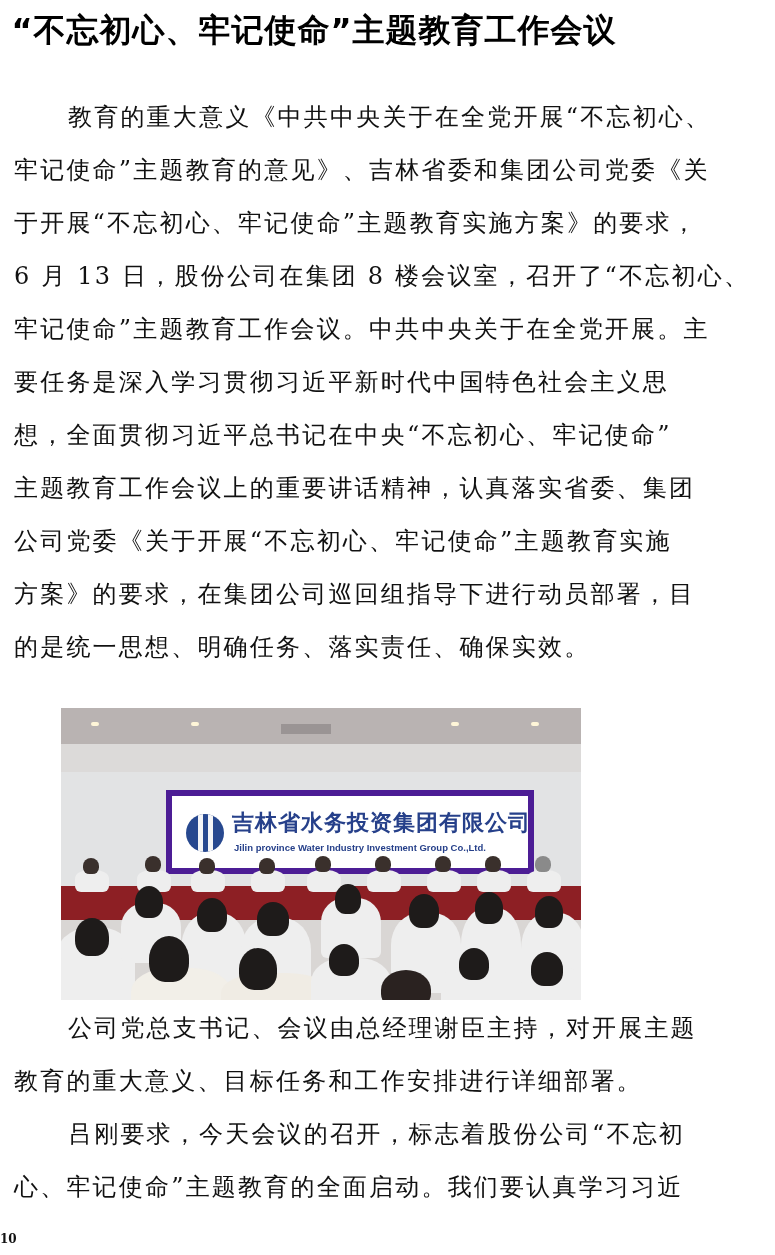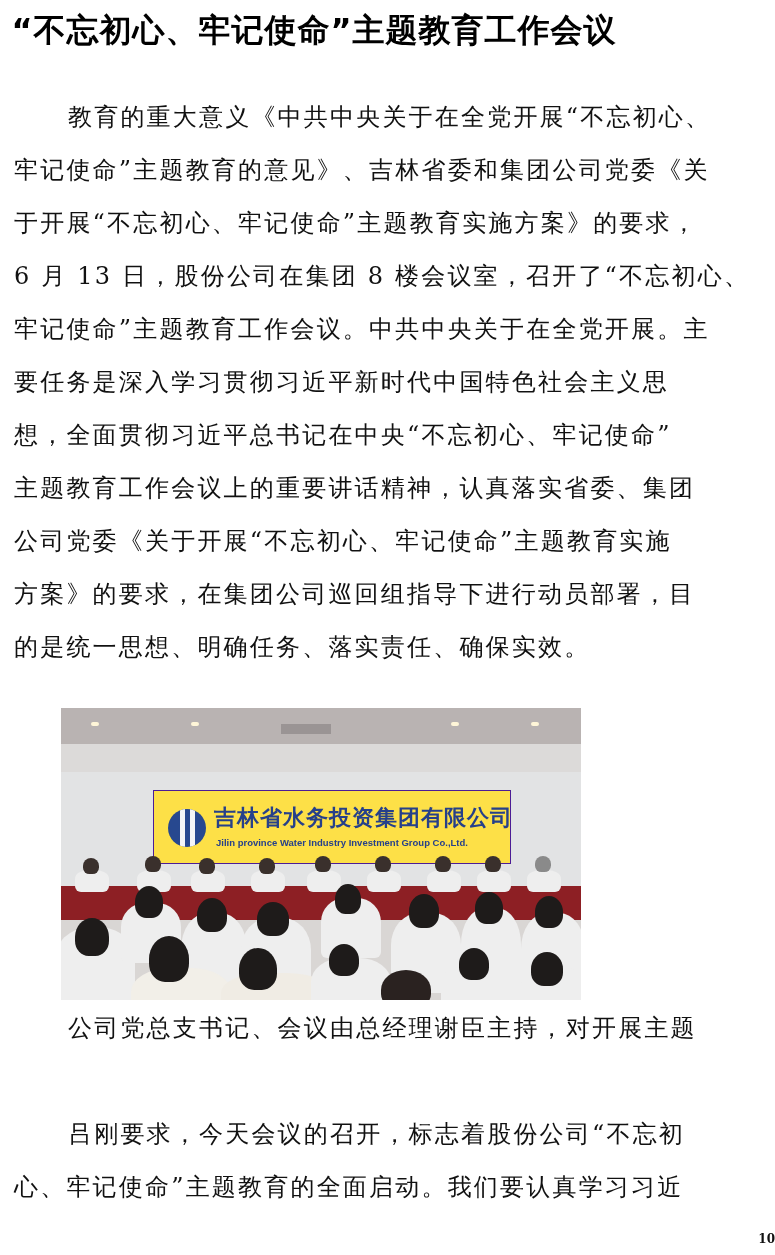--- a/index.html
+++ b/index.html
@@ -23,35 +23,35 @@
   .photo {
     position: absolute; left: 61px; top: 708px; width: 520px; height: 292px;
     overflow: hidden; background: #d9d6d4;
   }
   .ceiling { position: absolute; left: 0; top: 0; width: 100%; height: 36px; background: #b9b3b2; }
   .ceiling-beam { position: absolute; left: 0; top: 36px; width: 100%; height: 28px; background: #dcdad9; border-bottom: 1px solid #c7c3c2; }
   .ceiling-light { position: absolute; top: 14px; width: 8px; height: 4px; background: #fff6d8; border-radius: 2px; }
   .vent { position: absolute; left: 220px; top: 16px; width: 50px; height: 10px; background: #9a9494; }
   .wall { position: absolute; left: 0; top: 64px; width: 100%; height: 120px; background: #e2e3e4; }
   .banner {
-    position: absolute; left: 92px; top: 82px; width: 356px; height: 72px; background: #fde047;
-    border: 1px solid #4c1d95;
+    position: absolute; left: 105px; top: 82px; width: 356px; height: 72px; background: #ffffff;
+    border: 6px solid #4c1d95;
   }
   .logo { position: absolute; left: 14px; top: 18px; width: 38px; height: 38px; border-radius: 50%; background: #27488f; overflow: hidden; }
   .logo::before { content: ""; position: absolute; left: 12px; top: 0; width: 5px; height: 38px; background: #f4f5f7; }
   .logo::after { content: ""; position: absolute; left: 22px; top: 0; width: 5px; height: 38px; background: #f4f5f7; }
   .banner-cn { position: absolute; left: 60px; top: 12px; font-family: "DejaVu Sans", sans-serif; font-weight: bold; font-size: 22px; color: #26408a; letter-spacing: 1px; white-space: nowrap; }
   .banner-en { position: absolute; left: 62px; top: 46px; font-family: "Liberation Sans", sans-serif; font-weight: bold; font-size: 9.5px; color: #26408a; white-space: nowrap; }
   .dais { position: absolute; left: 0; top: 178px; width: 100%; height: 34px; background: #8d1f24; }
   .crowd { position: absolute; left: 0; top: 150px; width: 100%; height: 142px; }
   .person { position: absolute; border-radius: 50% 50% 40% 40%; background: #1e1b1a; }
   .shirt { position: absolute; background: #eeeeee; border-radius: 40% 40% 6px 6px; }
 
   .page-number {
-    position: absolute; left: 0; top: 1232px; width: 775px; text-align: right;
+    position: absolute; left: 0; top: 1232px; width: 775px; text-align: left;
     font-family: "DejaVu Serif", serif; font-size: 12px; font-weight: bold; color: #111;
   }
 </style>
 </head>
 <body>
 
 <div class="title">“不忘初心、牢记使命”主题教育工作会议</div>
 
 <div class="para" style="top:91px;">
   <span class="line indent">教育的重大意义《中共中央关于在全党开展“不忘初心、</span>
@@ -129,20 +129,21 @@
     <div class="person" style="left:398px;top:90px;width:30px;height:32px;"></div>
     <div class="shirt" style="left:460px;top:55px;width:64px;height:90px;"></div>
     <div class="person" style="left:474px;top:38px;width:28px;height:32px;"></div>
     <div class="shirt" style="left:460px;top:110px;width:70px;height:40px;"></div>
     <div class="person" style="left:470px;top:94px;width:32px;height:34px;"></div>
   </div>
 </div>
 
 <div class="para" style="top:1002px;">
   <span class="line indent">公司党总支书记、会议由总经理谢臣主持，对开展主题</span>
+  <span class="line">教育的重大意义、目标任务和工作安排进行详细部署。</span>
 </div>
 
 <div class="para" style="top:1108px;">
   <span class="line indent">吕刚要求，今天会议的召开，标志着股份公司“不忘初</span>
   <span class="line">心、牢记使命”主题教育的全面启动。我们要认真学习习近</span>
 </div>
 
 <div class="page-number">10</div>
 
 </body></html>

